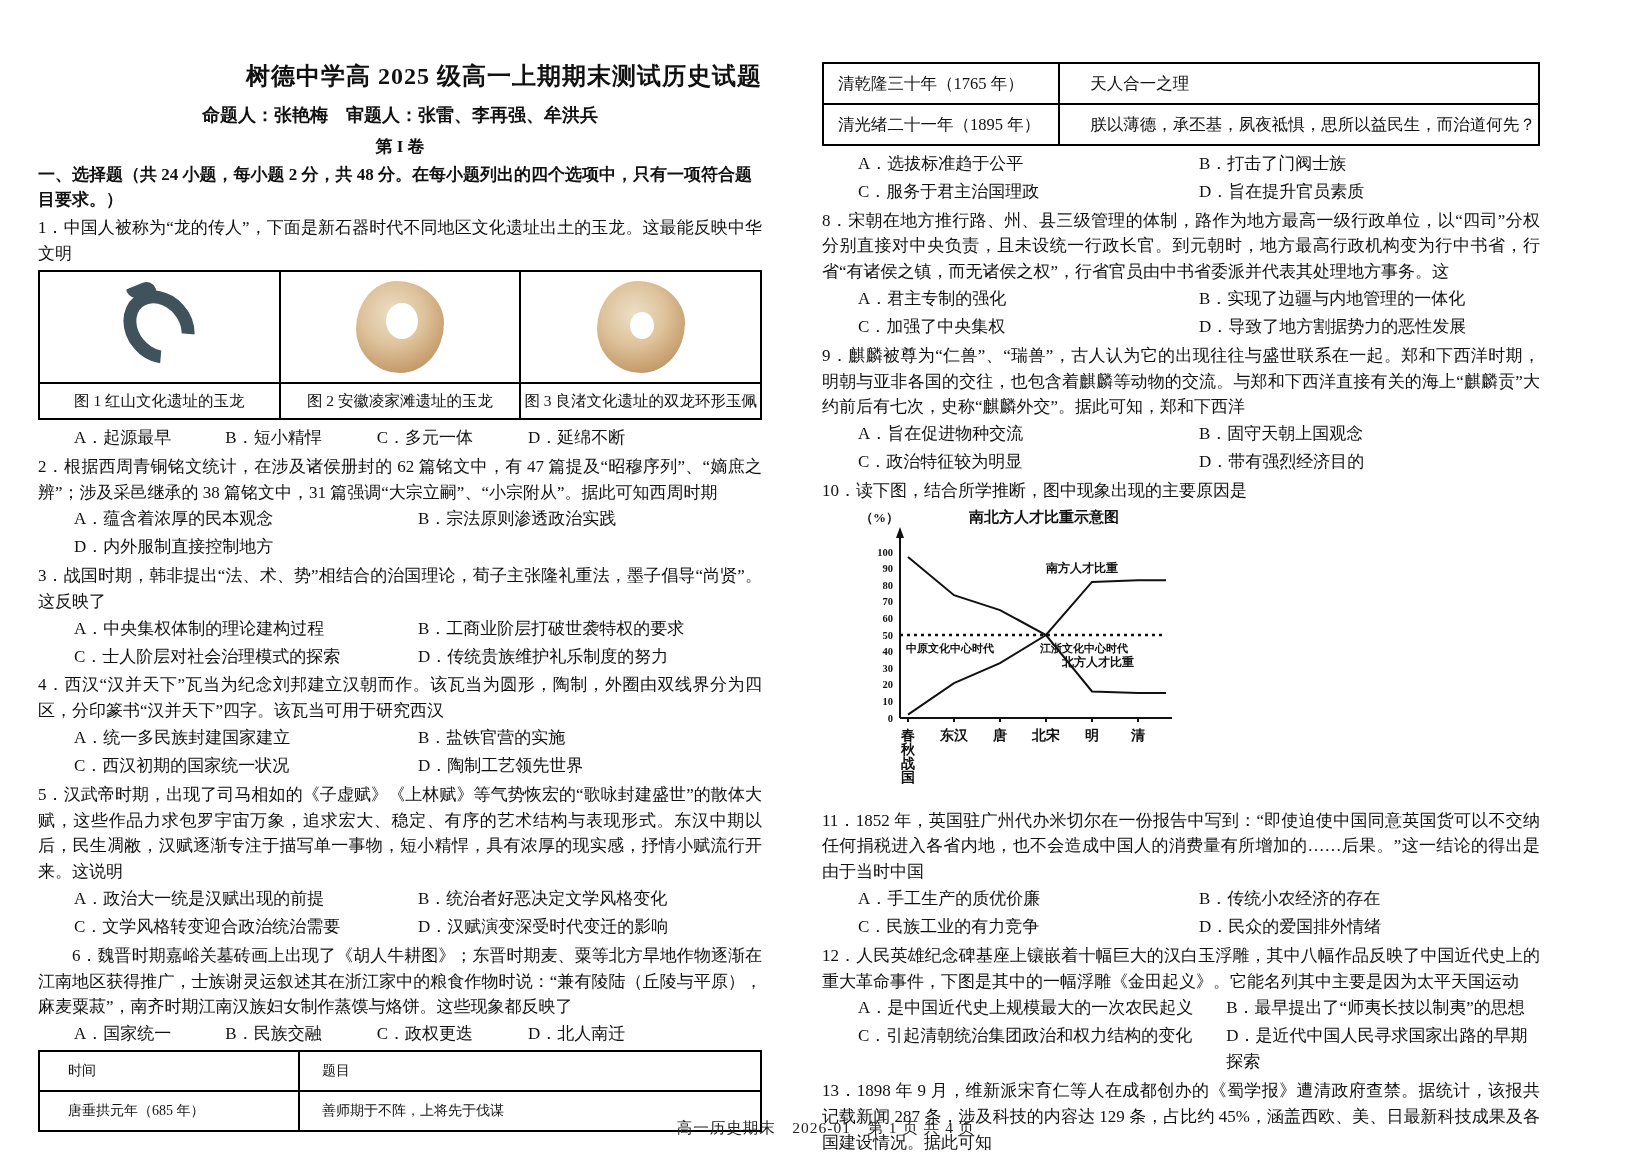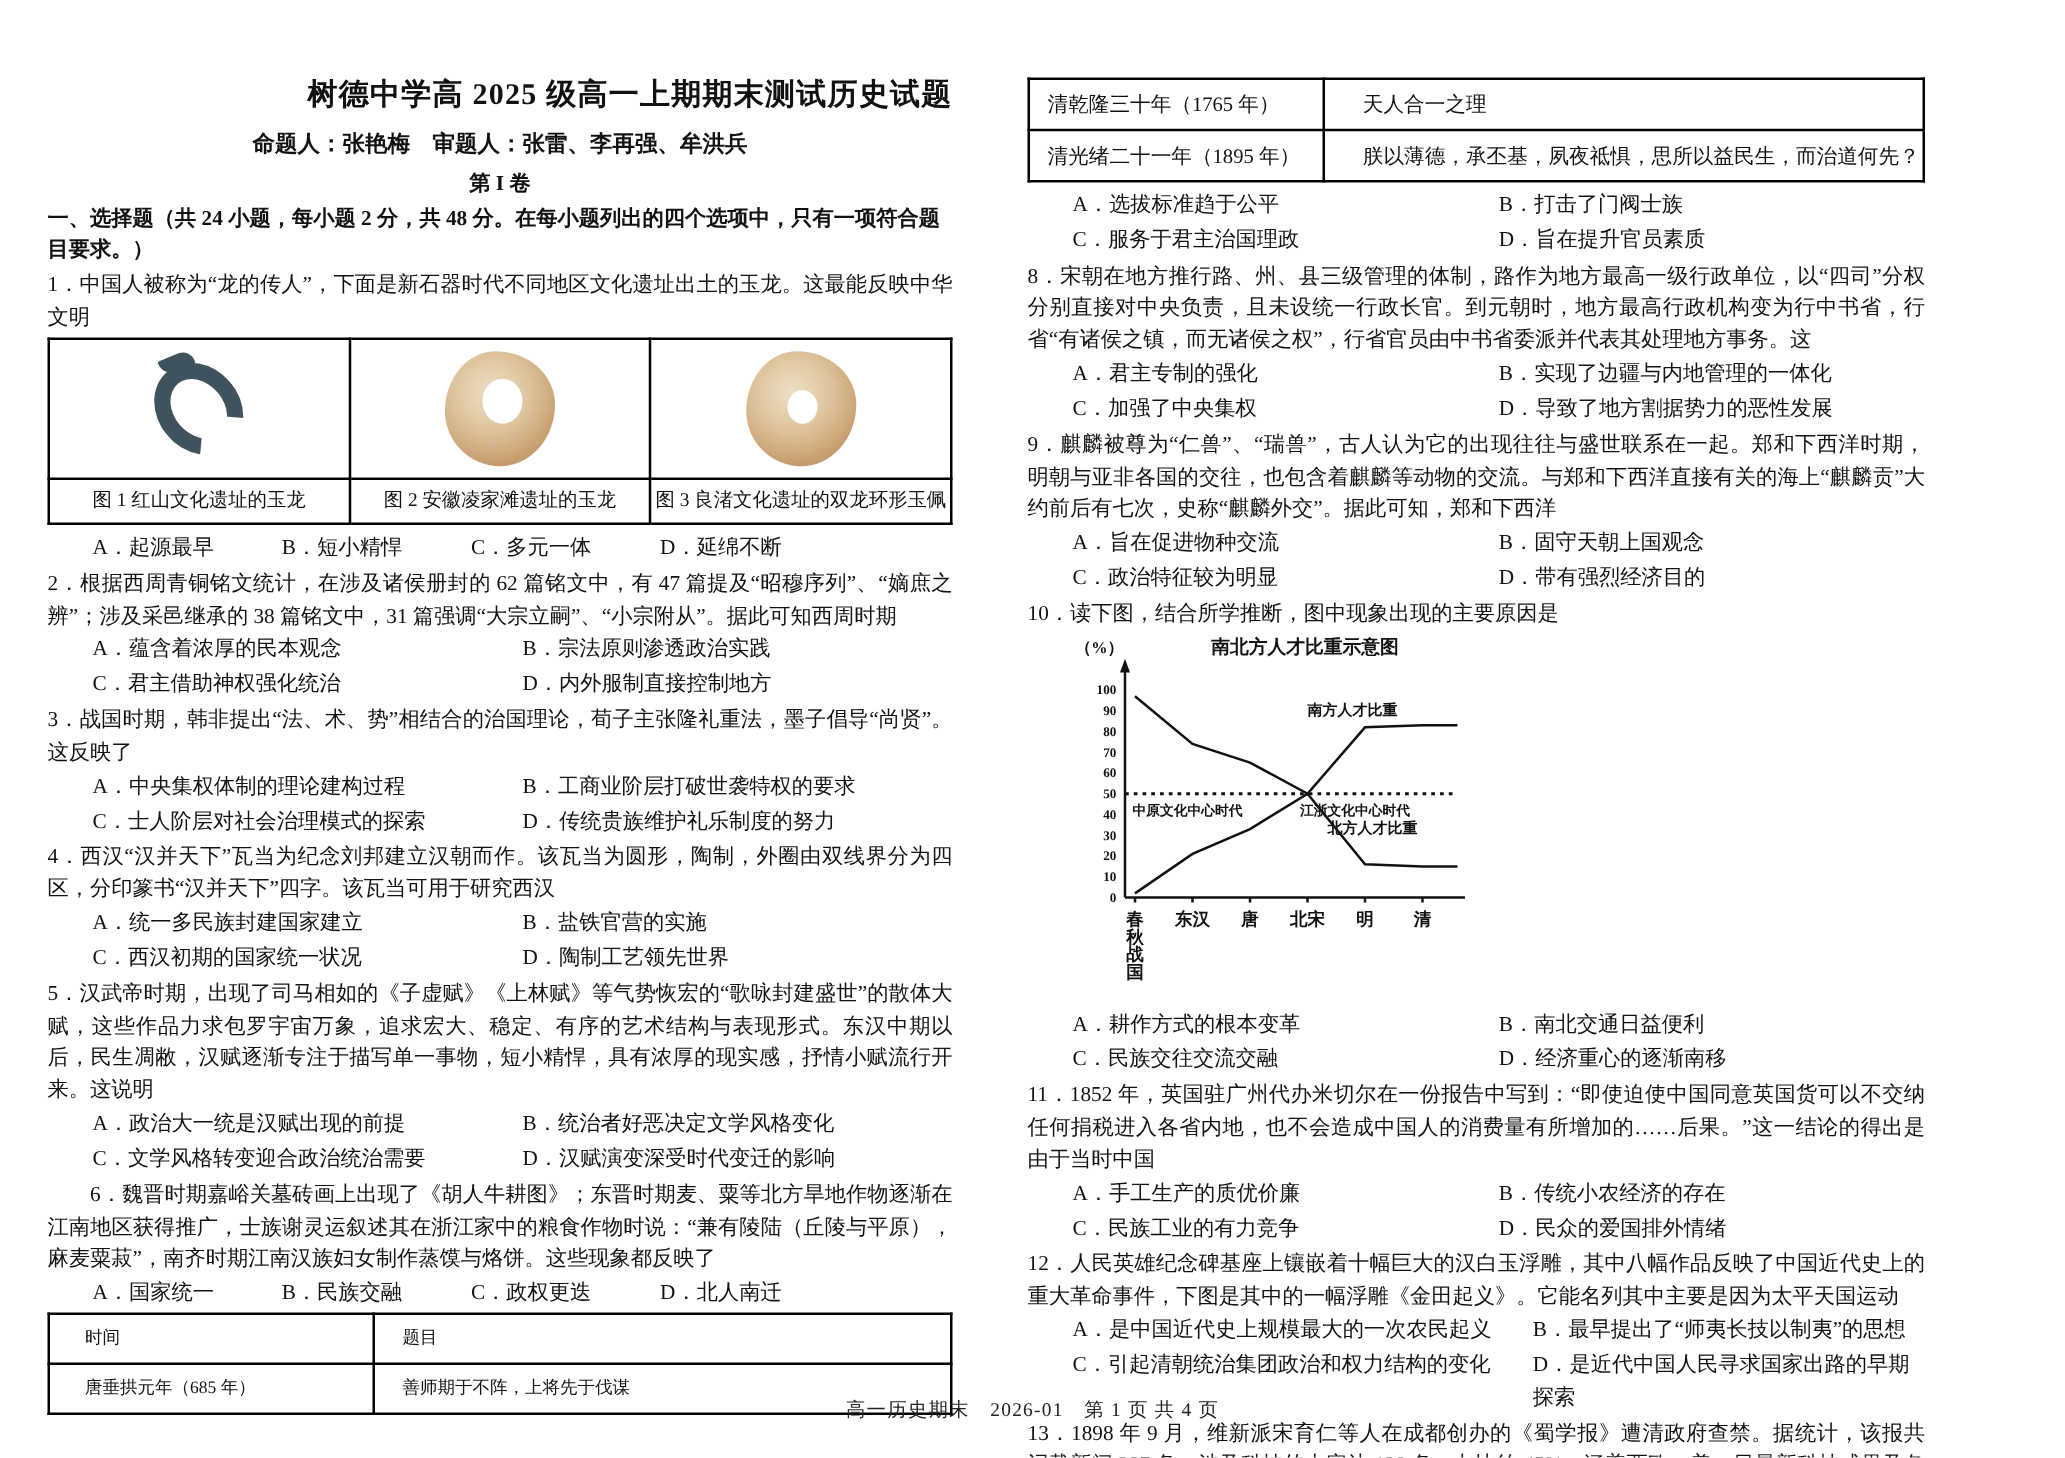--- a/index.html
+++ b/index.html
@@ -101,21 +101,20 @@
         <span>C．多元一体</span>
         <span>D．延绵不断</span>
       </div>
     </div>
 
     <div class="q">
       <p class="stem">2．根据西周青铜铭文统计，在涉及诸侯册封的 62 篇铭文中，有 47 篇提及“昭穆序列”、“嫡庶之辨”；涉及采邑继承的 38 篇铭文中，31 篇强调“大宗立嗣”、“小宗附从”。据此可知西周时期</p>
       <div class="opts opts-two">
         <span>A．蕴含着浓厚的民本观念</span>
         <span>B．宗法原则渗透政治实践</span>
-        <span>C．君主借助神权强化统治</span>
         <span>D．内外服制直接控制地方</span>
       </div>
     </div>
 
     <div class="q">
       <p class="stem">3．战国时期，韩非提出“法、术、势”相结合的治国理论，荀子主张隆礼重法，墨子倡导“尚贤”。这反映了</p>
       <div class="opts opts-two">
         <span>A．中央集权体制的理论建构过程</span>
         <span>B．工商业阶层打破世袭特权的要求</span>
         <span>C．士人阶层对社会治理模式的探索</span>
@@ -247,26 +246,20 @@
             <polyline points="60,50.98000000000002 106,89.16 152,104.1 198,129 244,185.44 290,187.1 318,187.1" fill="none" stroke="#111" stroke-width="2"></polyline>
             <polyline points="60,208.68 106,177.14 152,157.22 198,129 244,75.88 290,74.22 318,74.22" fill="none" stroke="#111" stroke-width="2"></polyline>
             <text x="198" y="66" font-size="12" font-weight="bold" fill="#111">南方人才比重</text>
             <text x="214" y="160" font-size="12" font-weight="bold" fill="#111">北方人才比重</text>
             <text x="58" y="146" font-size="11" font-weight="bold" fill="#111">中原文化中心时代</text>
             <text x="192" y="146" font-size="11" font-weight="bold" fill="#111">江浙文化中心时代</text>
             <text x="196" y="16" text-anchor="middle" font-size="15" font-weight="bold" fill="#111">南北方人才比重示意图</text>
             <text x="12" y="16" font-size="13" font-weight="bold" fill="#111">（%）</text>
           </svg>
       </div>
-      <div class="opts opts-two">
-        <span>A．耕作方式的根本变革</span>
-        <span>B．南北交通日益便利</span>
-        <span>C．民族交往交流交融</span>
-        <span>D．经济重心的逐渐南移</span>
-      </div>
     </div>
 
     <div class="q">
       <p class="stem">11．1852 年，英国驻广州代办米切尔在一份报告中写到：“即使迫使中国同意英国货可以不交纳任何捐税进入各省内地，也不会造成中国人的消费量有所增加的……后果。”这一结论的得出是由于当时中国</p>
       <div class="opts opts-two">
         <span>A．手工生产的质优价廉</span>
         <span>B．传统小农经济的存在</span>
         <span>C．民族工业的有力竞争</span>
         <span>D．民众的爱国排外情绪</span>
       </div>

